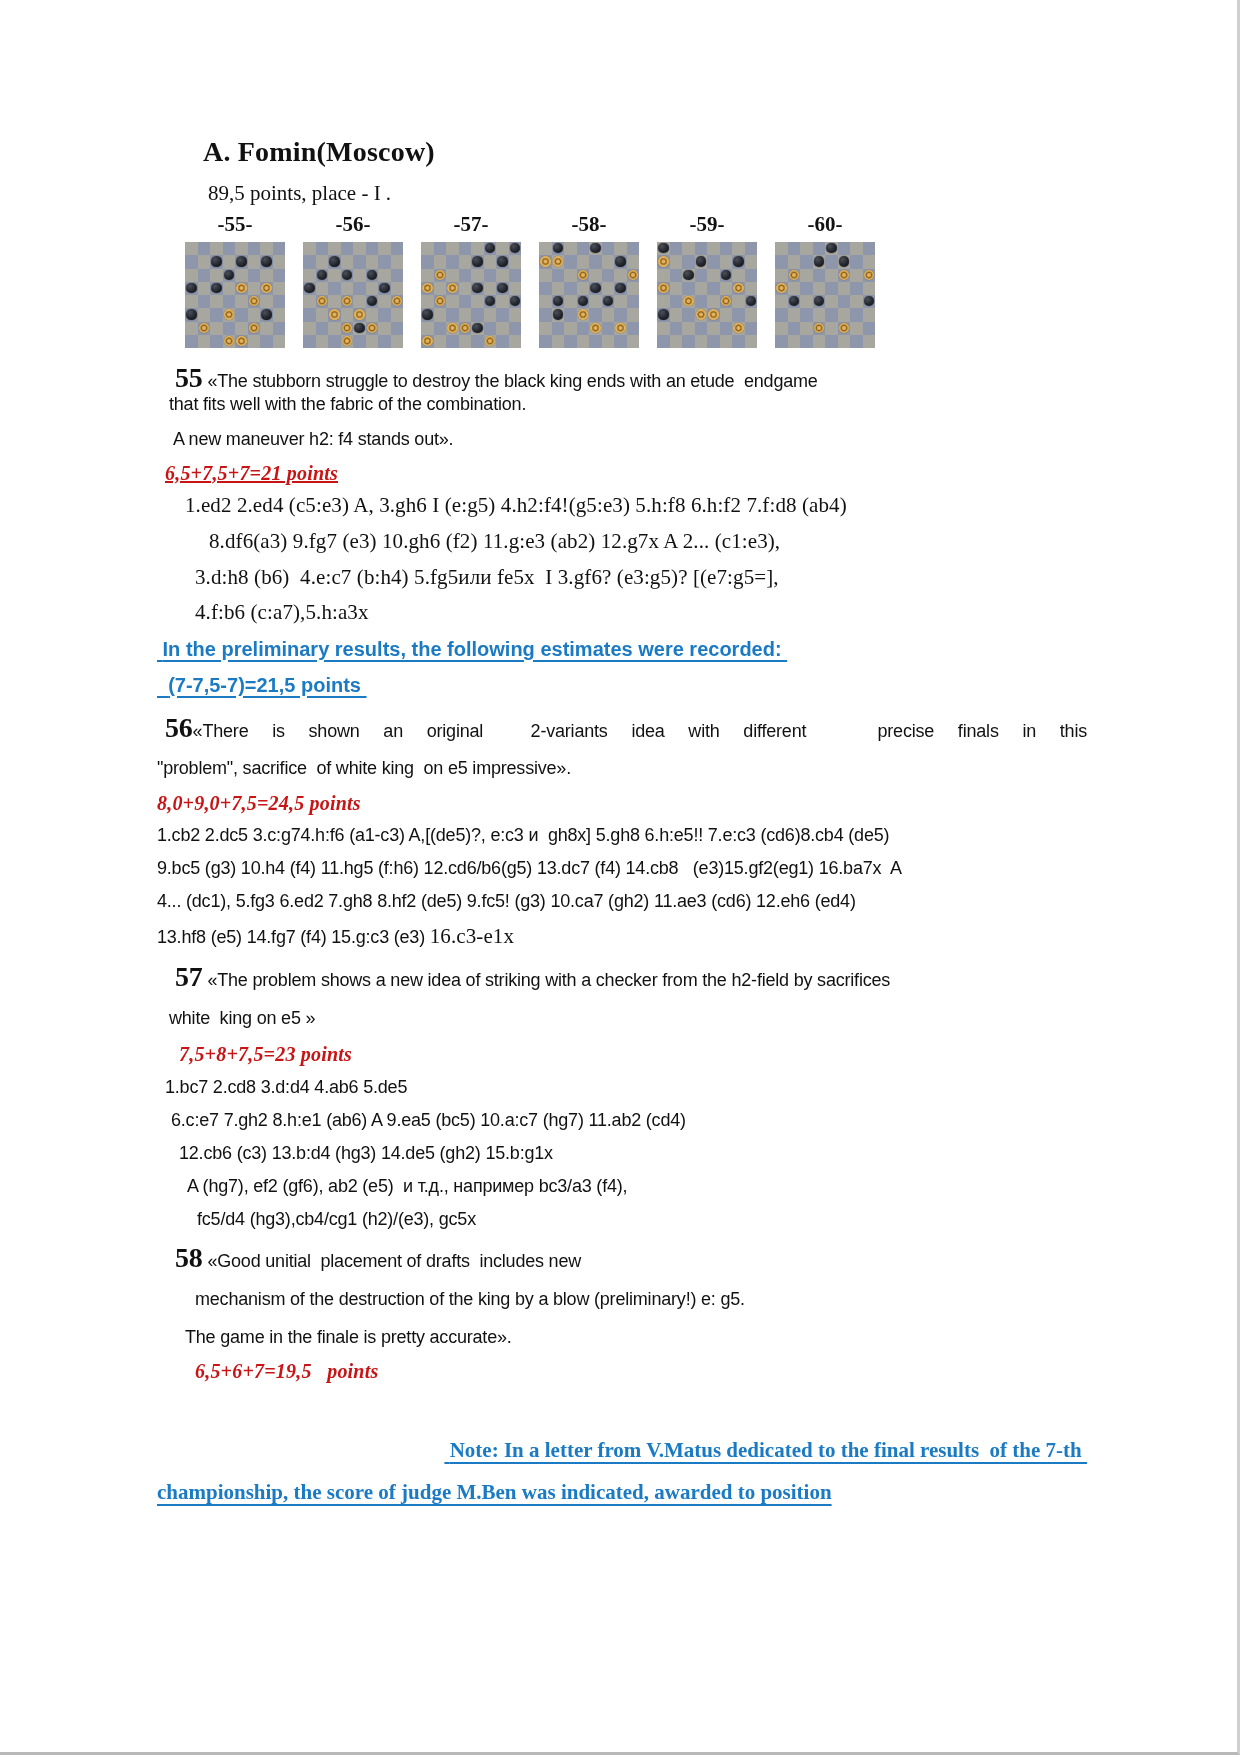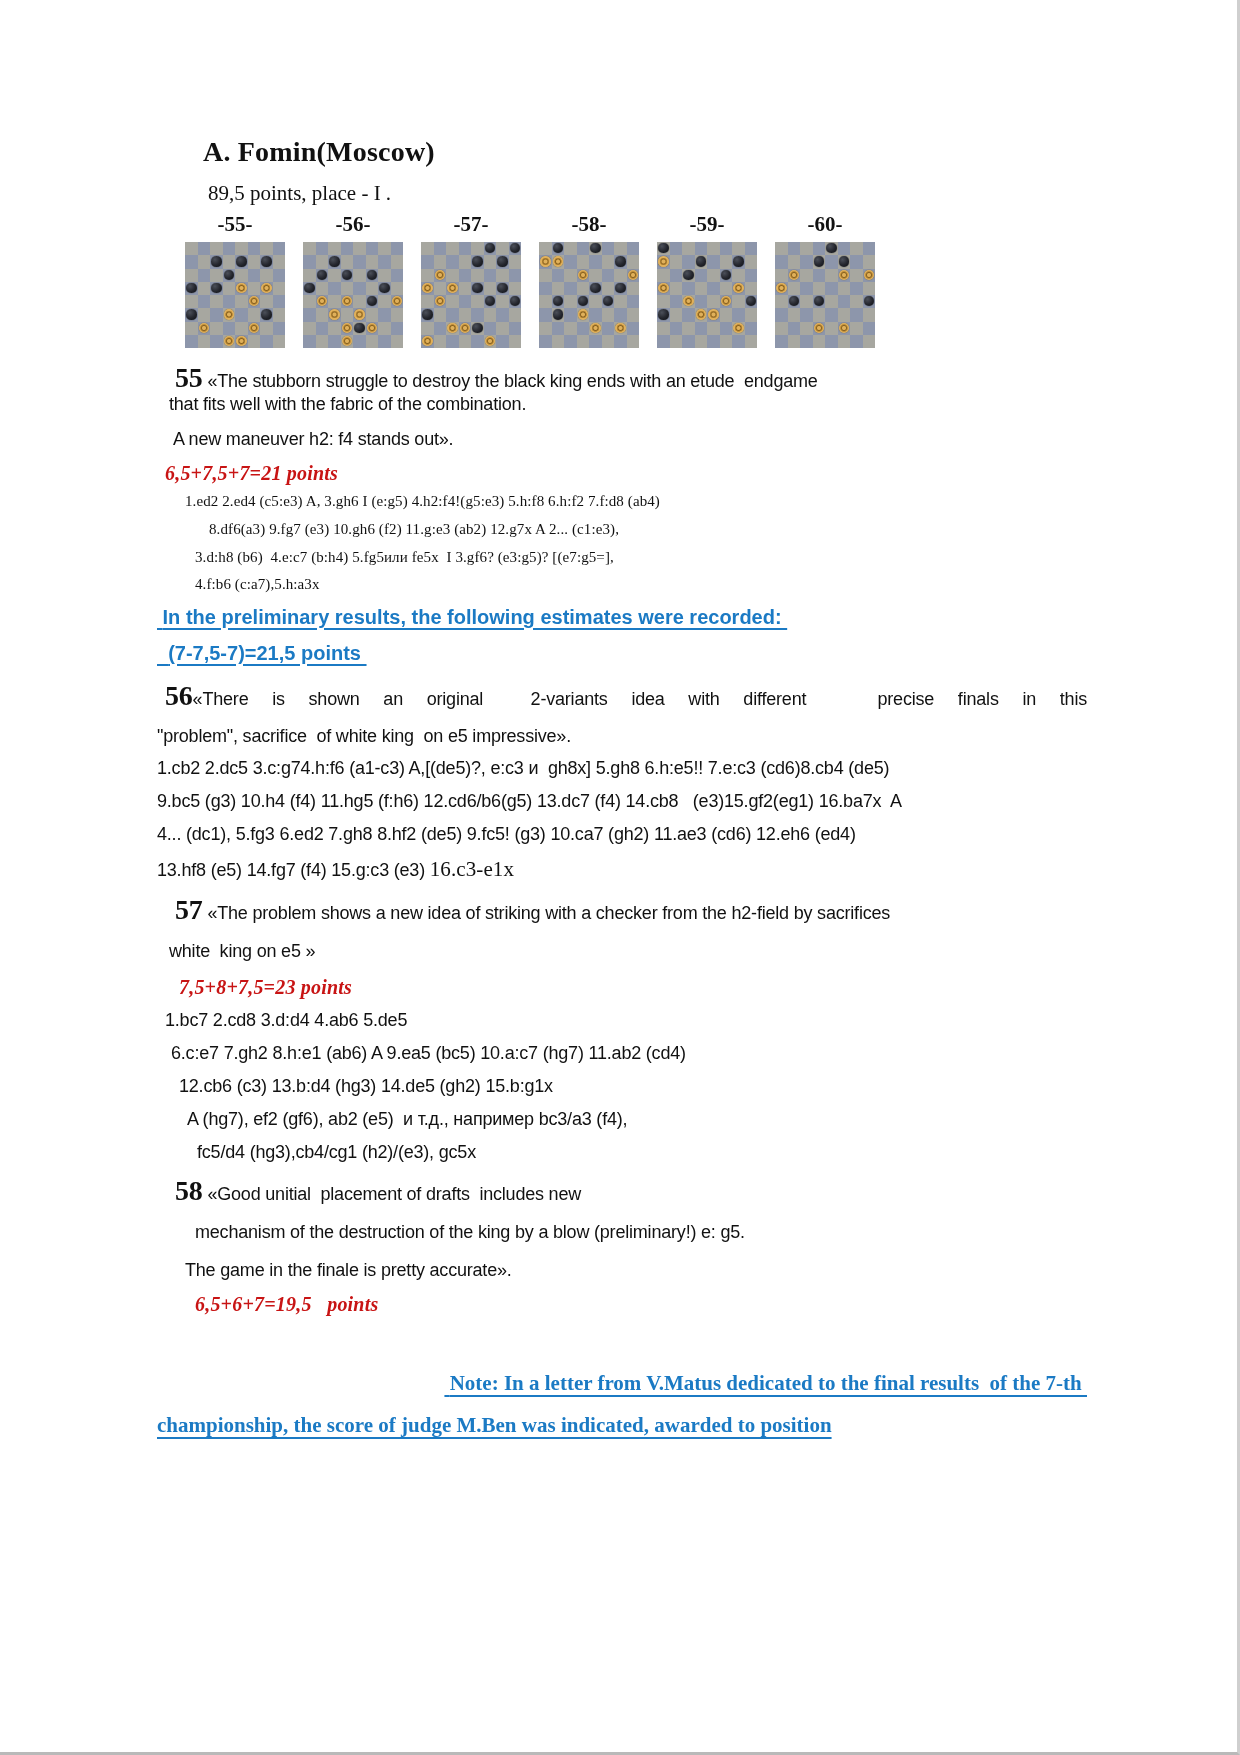--- a/index.html
+++ b/index.html
@@ -40,21 +40,21 @@
   }
   
   .line{white-space:pre-wrap;}
   .q{font-size:18px;letter-spacing:-.2px;line-height:1.25;}
   .hnum{font-family:"Liberation Serif",serif;font-weight:bold;font-size:28px;line-height:1;}
   .hline{display:block;}
   .pts{
     font-family:"Liberation Serif",serif;font-weight:bold;font-style:italic;
     font-size:20px;color:var(--red,#c81414);letter-spacing:.2px;
   }
-  .smoves{font-family:"Liberation Serif",serif;font-size:15px;letter-spacing:.1px;}
+  .smoves{font-family:"Liberation Serif",serif;font-size:21px;letter-spacing:.1px;}
   .nmoves{font-size:18px;letter-spacing:-.2px;}
   .blueline{
     font-family:Liberation Sans, sans-serif;font-weight:bold;font-size:20px;
     color:var(--blue,#1b7ac4);text-decoration:underline;text-underline-offset:4px;
   }
   .noteline{
     font-family:"Liberation Serif",serif;font-weight:bold;font-size:21px;
     color:var(--blue,#1b7ac4);text-decoration:underline;text-underline-offset:5px;
   }
   .just{text-align:justify;text-align-last:justify;}
@@ -665,30 +665,31 @@
           <div class="sq lt"></div>
           <div class="sq dk"></div>
           <div class="sq lt"></div>
         </div>
       </div>
     </div>
 
   <div class="hline line q" style="margin-top:16px;margin-left:18px;"><span class="hnum">55</span> <span>«The stubborn struggle to destroy the black king ends with an etude  endgame</span></div>
   <div class="line q" style="margin-left:12px;">that fits well with the fabric of the combination.</div>
   <div class="line q" style="margin-top:13px;margin-left:16px;">A new maneuver h2: f4 stands out».</div>
-  <div class="line pts" style="margin-top:11px;margin-left:8px;">6,5+7,5+7=21 points</div>
+  <div class="line pts" style="margin-top:11px;margin-left:8px;text-decoration:underline;">6,5+7,5+7=21 points</div>
   <div class="line smoves" style="margin-top:8px;margin-left:28px;">1.ed2 2.ed4 (c5:e3) A, 3.gh6 I (e:g5) 4.h2:f4!(g5:e3) 5.h:f8 6.h:f2 7.f:d8 (ab4)</div>
   <div class="line smoves" style="margin-top:11px;margin-left:52px;">8.df6(a3) 9.fg7 (e3) 10.gh6 (f2) 11.g:e3 (ab2) 12.g7x A 2... (c1:e3),</div>
   <div class="line smoves" style="margin-top:11px;margin-left:38px;">3.d:h8 (b6)  4.e:c7 (b:h4) 5.fg5или fe5x  I 3.gf6? (e3:g5)? [(e7:g5=],</div>
   <div class="line smoves" style="margin-top:10px;margin-left:38px;">4.f:b6 (c:a7),5.h:a3x</div>
   <div class="line blueline" style="margin-top:13px;"> In the preliminary results, the following estimates were recorded: </div>
   <div class="line blueline" style="margin-top:13px;">  (7-7,5-7)=21,5 points </div>
 
   <div class="hline line q just" style="margin-top:17px;margin-left:8px;"><span class="hnum">56</span><span>«There is shown an original  2-variants idea with different   precise finals in this</span></div>
   <div class="line q" style="margin-top:15px;margin-left:0;">"problem", sacrifice  of white king  on e5 impressive».</div>
+  <div class="line pts" style="margin-top:12px;">8,0+9,0+7,5=24,5 points</div>
   <div class="line nmoves" style="margin-top:10px;">1.cb2 2.dc5 3.c:g74.h:f6 (a1-c3) A,[(de5)?, e:c3 и  gh8x] 5.gh8 6.h:e5!! 7.e:c3 (cd6)8.cb4 (de5)</div>
   <div class="line nmoves" style="margin-top:12px;">9.bc5 (g3) 10.h4 (f4) 11.hg5 (f:h6) 12.cd6/b6(g5) 13.dc7 (f4) 14.cb8   (e3)15.gf2(eg1) 16.ba7x  A</div>
   <div class="line nmoves" style="margin-top:12px;">4... (dc1), 5.fg3 6.ed2 7.gh8 8.hf2 (de5) 9.fc5! (g3) 10.ca7 (gh2) 11.ae3 (cd6) 12.eh6 (ed4)</div>
   <div class="line nmoves" style="margin-top:12px;"><span>13.hf8 (e5) 14.fg7 (f4) 15.g:c3 (e3) </span><span class="serif" style="font-size:21px;letter-spacing:.1px;">16.c3-e1x</span></div>
 
   <div class="hline line q" style="margin-top:14px;margin-left:18px;"><span class="hnum">57</span> <span>«The problem shows a new idea of striking with a checker from the h2-field by sacrifices</span></div>
   <div class="line q" style="margin-top:16px;margin-left:12px;">white  king on e5 »</div>
   <div class="line pts" style="margin-top:13px;margin-left:22px;">7,5+8+7,5=23 points</div>
   <div class="line nmoves" style="margin-top:11px;margin-left:8px;">1.bc7 2.cd8 3.d:d4 4.ab6 5.de5</div>
   <div class="line nmoves" style="margin-top:12px;margin-left:14px;">6.c:e7 7.gh2 8.h:e1 (ab6) A 9.ea5 (bc5) 10.a:c7 (hg7) 11.ab2 (cd4)</div>

